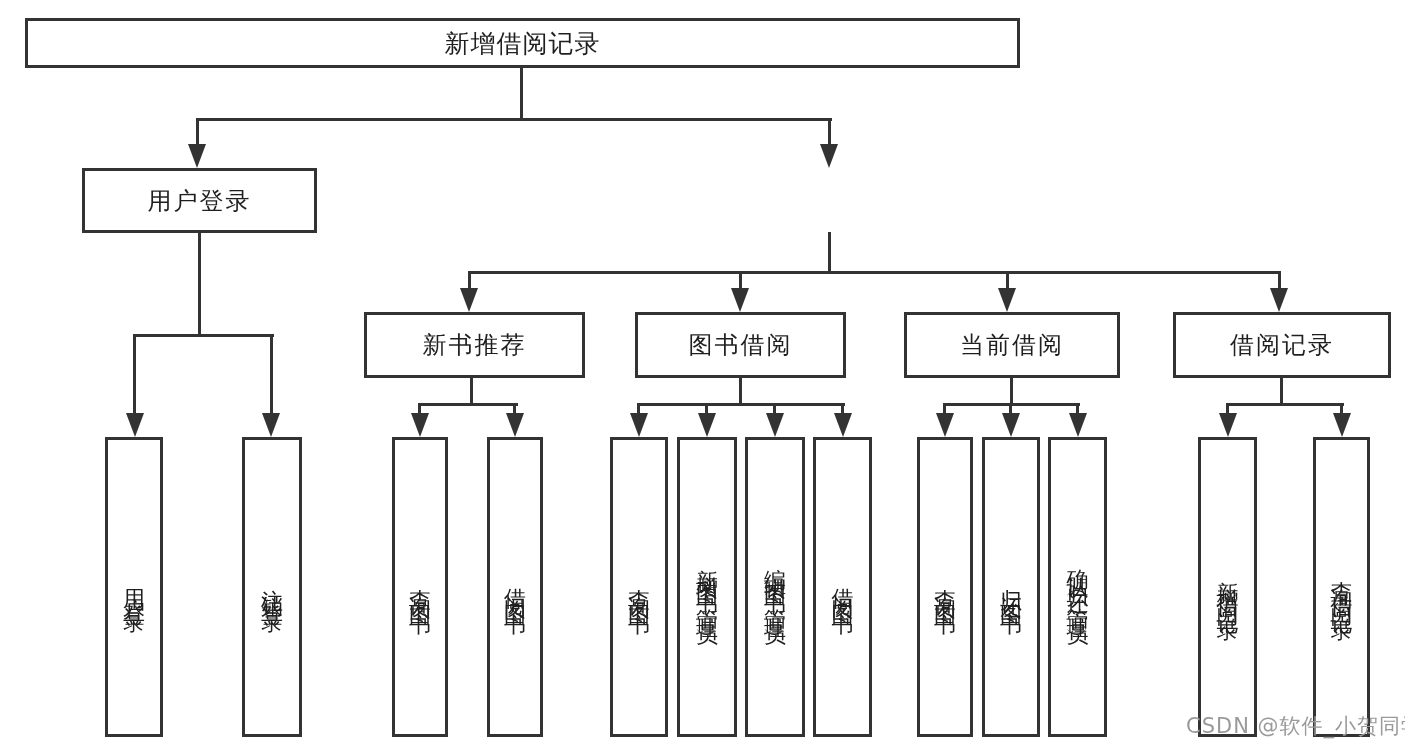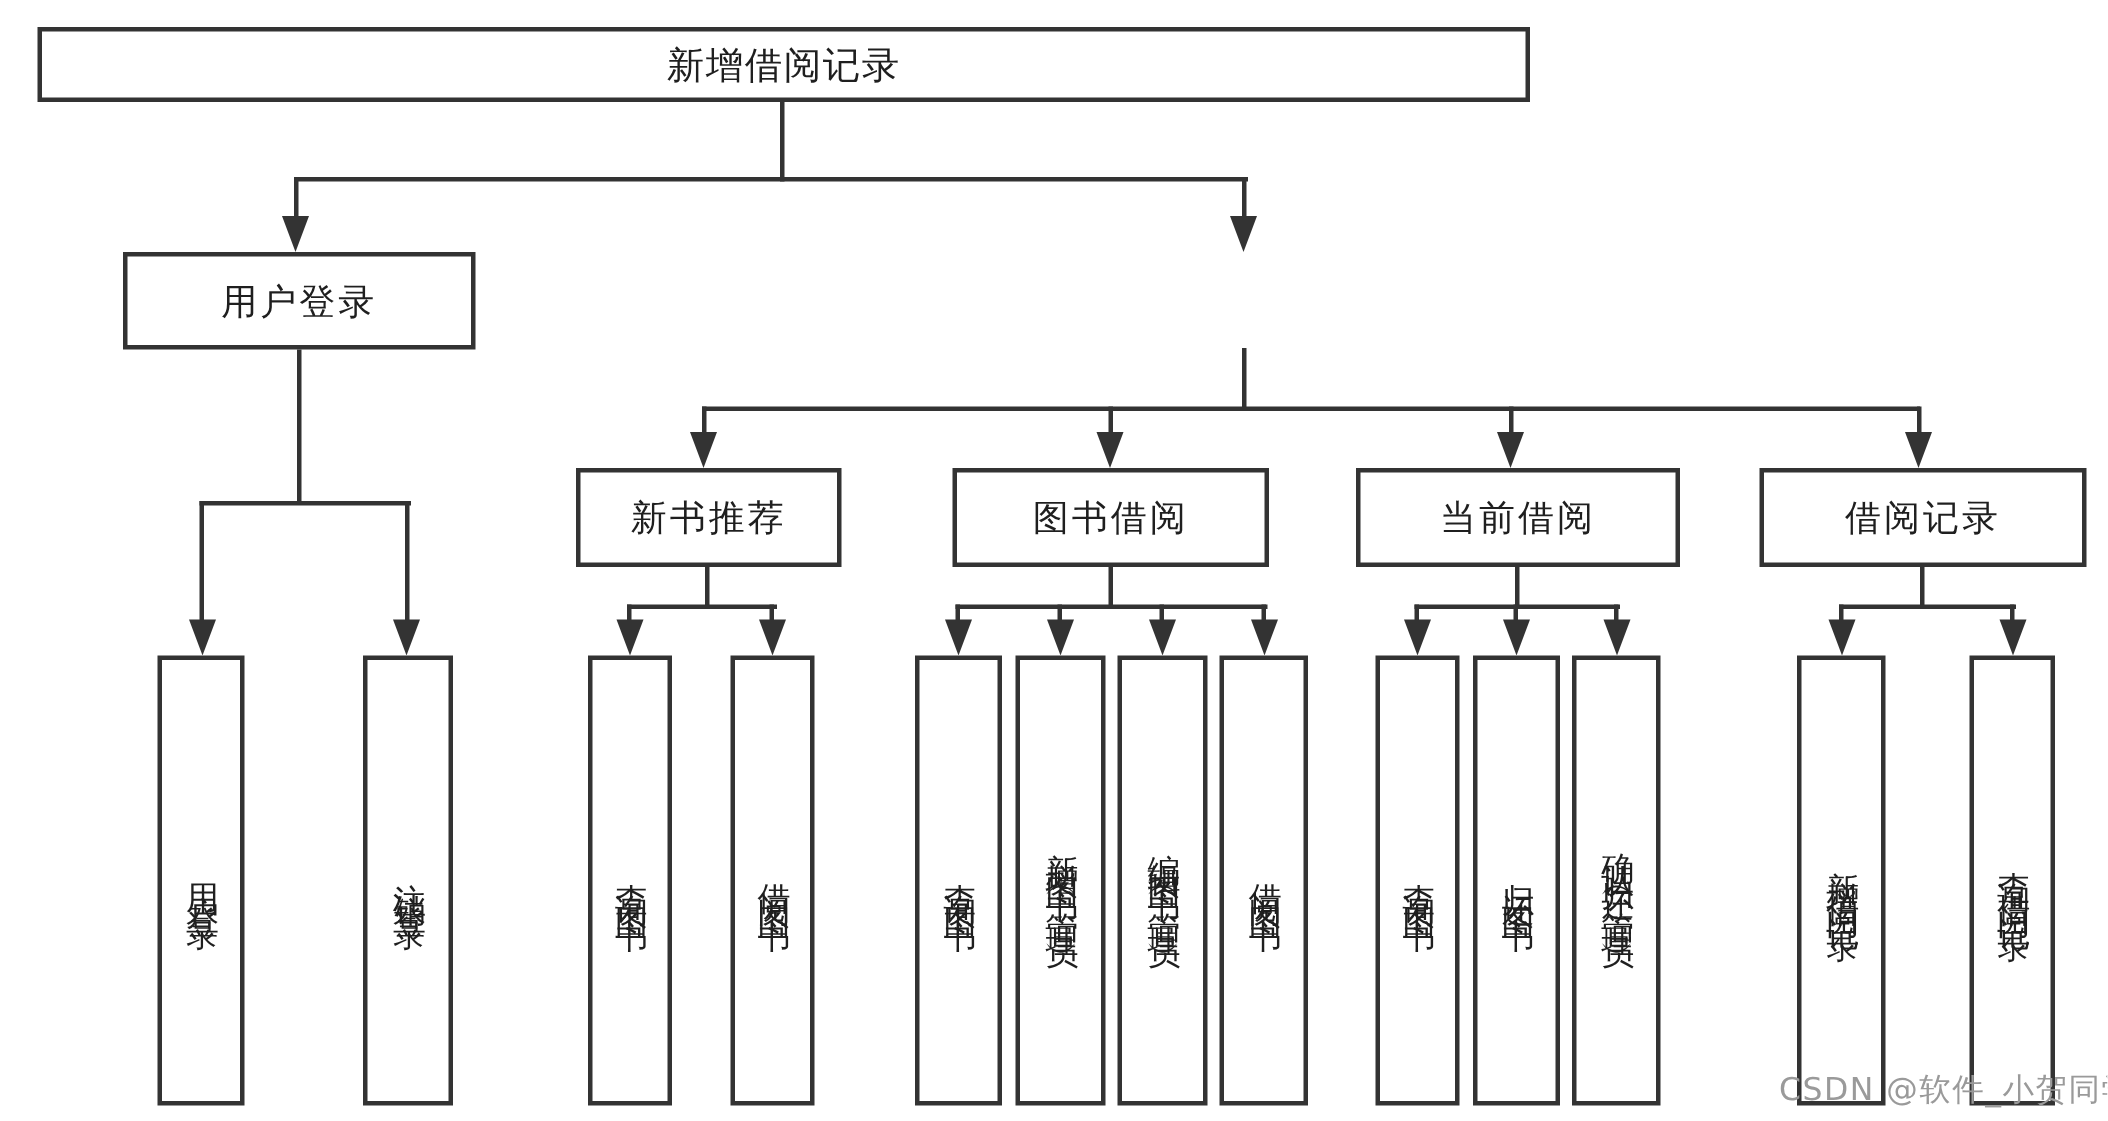--- a/index.html
+++ b/index.html
@@ -61,21 +61,21 @@
   <div class="hline" style="left:468px;top:271px;width:812px;"></div>
   <div class="vline" style="left:468px;top:271px;height:18px;"></div>
   <div class="arrow" style="left:460px;top:288px;"></div>
   <div class="vline" style="left:739px;top:271px;height:18px;"></div>
   <div class="arrow" style="left:731px;top:288px;"></div>
   <div class="vline" style="left:1006px;top:271px;height:18px;"></div>
   <div class="arrow" style="left:998px;top:288px;"></div>
   <div class="vline" style="left:1278px;top:271px;height:18px;"></div>
   <div class="arrow" style="left:1270px;top:288px;"></div>
 
-  <div class="node" style="left:384px;top:312px;width:177px;height:66px;">新书推荐</div>
+  <div class="node" style="left:364px;top:312px;width:221px;height:66px;">新书推荐</div>
   <div class="node" style="left:635px;top:312px;width:211px;height:66px;">图书借阅</div>
   <div class="node" style="left:904px;top:312px;width:216px;height:66px;">当前借阅</div>
   <div class="node" style="left:1173px;top:312px;width:218px;height:66px;">借阅记录</div>
 
   <div class="vline" style="left:470px;top:378px;height:27px;"></div>
   <div class="hline" style="left:418px;top:403px;width:100px;"></div>
   <div class="vline" style="left:418px;top:403px;height:12px;"></div>
   <div class="arrow" style="left:411px;top:413px;"></div>
   <div class="vline" style="left:513px;top:403px;height:12px;"></div>
   <div class="arrow" style="left:506px;top:413px;"></div>

